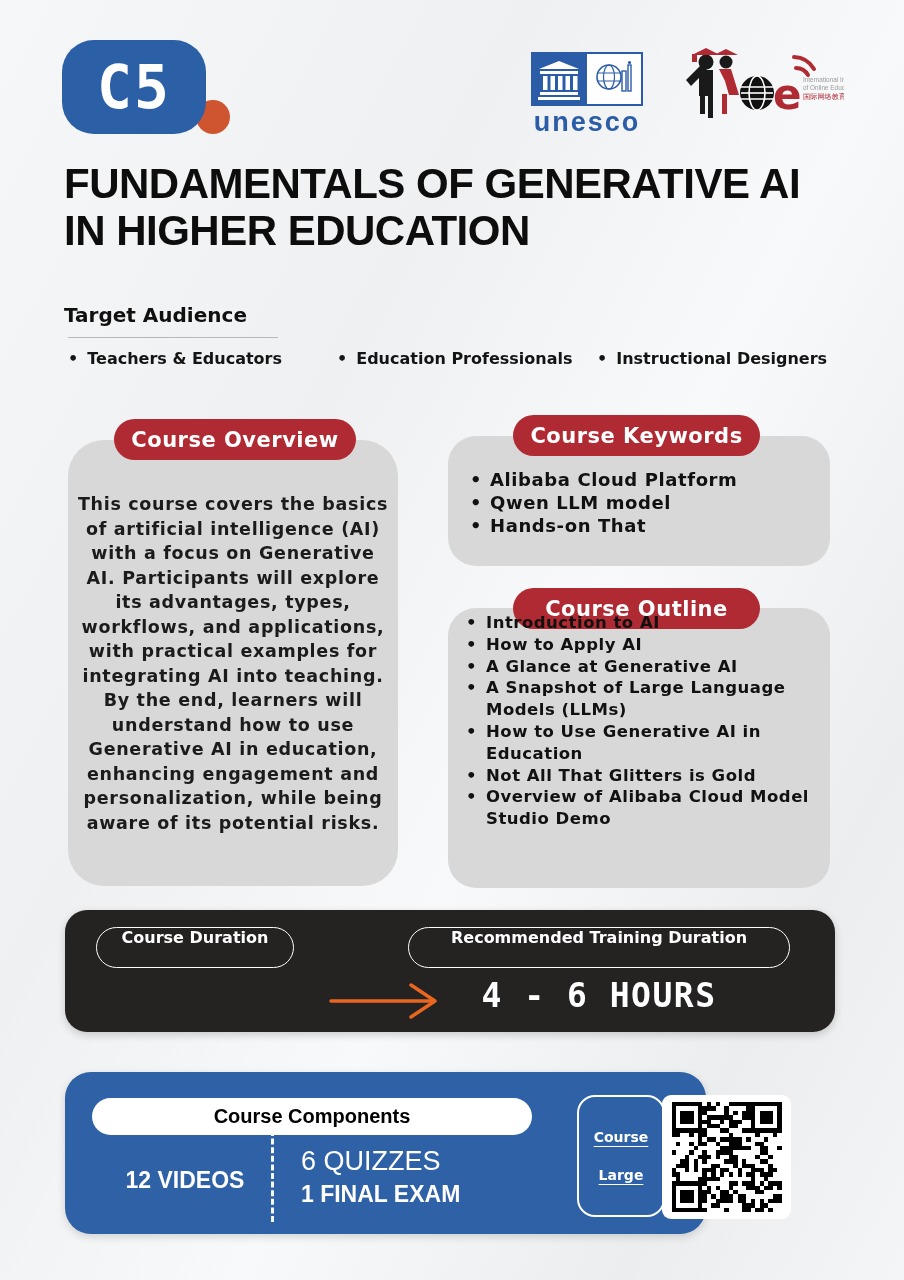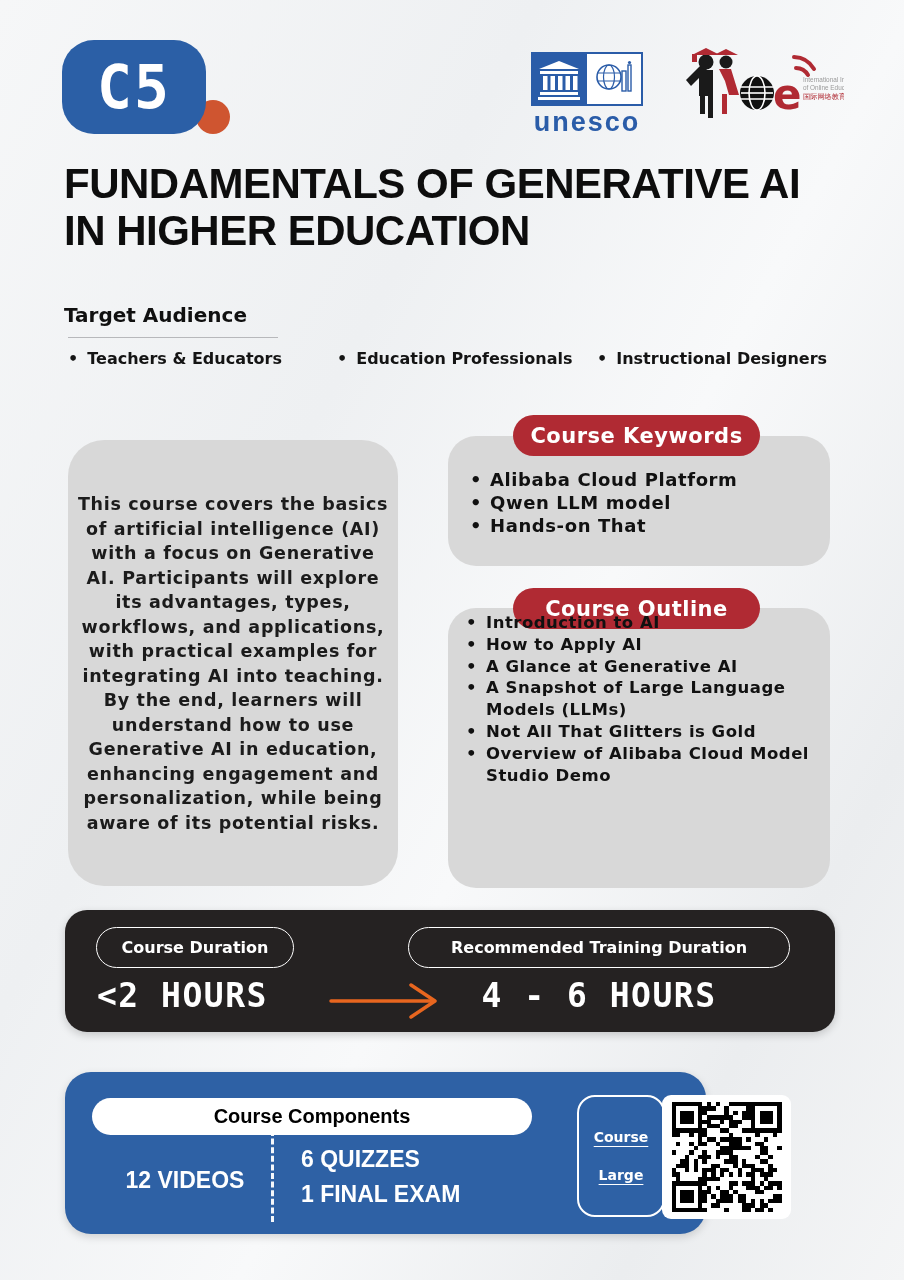--- a/index.html
+++ b/index.html
@@ -63,41 +63,41 @@
   .card-outline { left:448px; top:608px; width:382px; height:280px; border-radius:28px; }
   .ol-list { position:absolute; left:466px; top:612px; width:356px; z-index:3; list-style:none;
     font-family:"DejaVu Sans", sans-serif; font-size:16.5px; font-weight:600; color:#111; letter-spacing:0.5px; }
   .ol-list li { line-height:21.8px; padding-left:20px; position:relative; }
   .ol-list li::before { content:"•"; position:absolute; left:0; }
 
   
   .duration-bar { position:absolute; left:65px; top:910px; width:770px; height:122px;
     background:#252222; border-radius:22px; z-index:2; box-shadow:0 3px 8px rgba(0,0,0,.18); }
   .d-pill { position:absolute; height:41px; border:1.5px solid #fff; border-radius:21px;
-    display:flex; align-items:center; justify-content:center; color:#fff;
+    display:flex; justify-content:center; color:#fff;
     font-family:"DejaVu Sans", sans-serif; font-weight:600; font-size:16px; }
   .d-pill-1 { left:31px; top:17px; width:198px; }
   .d-pill-2 { left:343px; top:17px; width:382px; }
   .d-val { position:absolute; color:#fff; font-family:"DejaVu Sans Mono", monospace; font-weight:bold;
     font-size:33px; letter-spacing:1.5px; top:66px; white-space:nowrap; }
   .d-val-1 { left:32px; }
   .d-val-2 { left:343px; width:382px; text-align:center; }
   .d-arrow { position:absolute; left:262px; top:72px; width:118px; height:38px; }
 
   
   .comp-bar { position:absolute; left:65px; top:1072px; width:641px; height:162px;
     background:#2e61a5; border-radius:26px; z-index:2; box-shadow:0 3px 8px rgba(0,0,0,.15); }
   .comp-pill { position:absolute; left:27px; top:26px; width:440px; height:37px; background:#fff;
     border-radius:19px; display:flex; align-items:center; justify-content:center;
     color:#000; font-weight:bold; font-size:20px; }
   .comp-videos { position:absolute; left:40px; top:95px; width:160px; text-align:center;
     color:#fff; font-weight:bold; font-size:23px; }
   .comp-divider { position:absolute; left:206px; top:58px; height:92px; width:0;
     border-left:3px dashed rgba(255,255,255,.95); }
-  .comp-quizzes { position:absolute; left:236px; top:74px; color:#fff; font-weight:bold; font-size:23px; }
+  .comp-quizzes { position:absolute; left:236px; top:74px; color:#fff; font-weight:normal; font-size:27px; }
   .comp-final { position:absolute; left:236px; top:109px; color:#fff; font-weight:bold; font-size:23px; }
   .link-btn { position:absolute; left:512px; top:23px; width:88px; height:122px;
     border:2.5px solid #fff; border-radius:18px; display:flex; flex-direction:column;
     align-items:center; justify-content:center; gap:22px; cursor:pointer;
     color:#fff; font-family:"DejaVu Sans", sans-serif; font-weight:bold; font-size:14px; }
   .link-btn span { text-decoration:underline; text-underline-offset:4px; }
   .qr-box { position:absolute; left:597px; top:23px; width:129px; height:124px;
     background:#fff; border-radius:9px; padding:7px; }
   .qr-box svg { width:100%; height:100%; display:block; }
 </style>
@@ -176,20 +176,23 @@
     <span>FUNDAMENTALS OF GENERATIVE AI</span><br>
     <span>IN HIGHER EDUCATION</span>
   </h1>
 
   <div class="ta-head">Target Audience</div>
   <div class="ta-line"></div>
   <div class="ta-item ta-1"><span class="dot">•</span><span>Teachers &amp; Educators</span></div>
   <div class="ta-item ta-2"><span class="dot">•</span><span>Education Professionals</span></div>
   <div class="ta-item ta-3"><span class="dot">•</span><span>Instructional Designers</span></div>
 
+  <div class="pill pill-overview">
+      <span>Course Overview</span>
+    </div>
   <div class="gray-card card-overview"></div>
   <p class="overview-text">This course covers the basics of artificial intelligence (AI) with a focus on Generative AI. Participants will explore its advantages, types, workflows, and applications, with practical examples for integrating AI into teaching. By the end, learners will understand how to use Generative AI in education, enhancing engagement and personalization, while being aware of its potential risks.</p>
 
   <div class="pill pill-keywords">
       <span>Course Keywords</span>
     </div>
   <div class="gray-card card-keywords"></div>
   <ul class="kw-list">
     <li>Alibaba Cloud Platform</li>
     <li>Qwen LLM model</li>
@@ -198,32 +201,32 @@
 
   <div class="pill pill-outline">
       <span>Course Outline</span>
     </div>
   <div class="gray-card card-outline"></div>
   <ul class="ol-list">
     <li>Introduction to AI</li>
     <li>How to Apply AI</li>
     <li>A Glance at Generative AI</li>
     <li>A Snapshot of Large Language Models (LLMs)</li>
+    <li>How to Use Generative AI in Education</li>
     <li>Not All That Glitters is Gold</li>
     <li>Overview of Alibaba Cloud Model Studio Demo</li>
   </ul>
 
   <div class="duration-bar">
     <div class="d-pill d-pill-1">
         <span>Course Duration</span>
       </div>
     <div class="d-pill d-pill-2">
         <span>Recommended Training Duration</span>
       </div>
-    <div class="d-val d-val-1">&lt;2 HOURS</div>
     <svg class="d-arrow" viewBox="0 0 118 38">
       <line x1="4" y1="19" x2="106" y2="19" stroke="#e8661f" stroke-width="3.5" stroke-linecap="round"></line>
       <polyline points="84,3 108,19 84,35" fill="none" stroke="#e8661f" stroke-width="3.5" stroke-linecap="round" stroke-linejoin="round"></polyline>
     </svg>
     <div class="d-val d-val-2">4 - 6 HOURS</div>
   </div>
 
   <div class="comp-bar">
     <div class="comp-pill">
         <span>Course Components</span>

